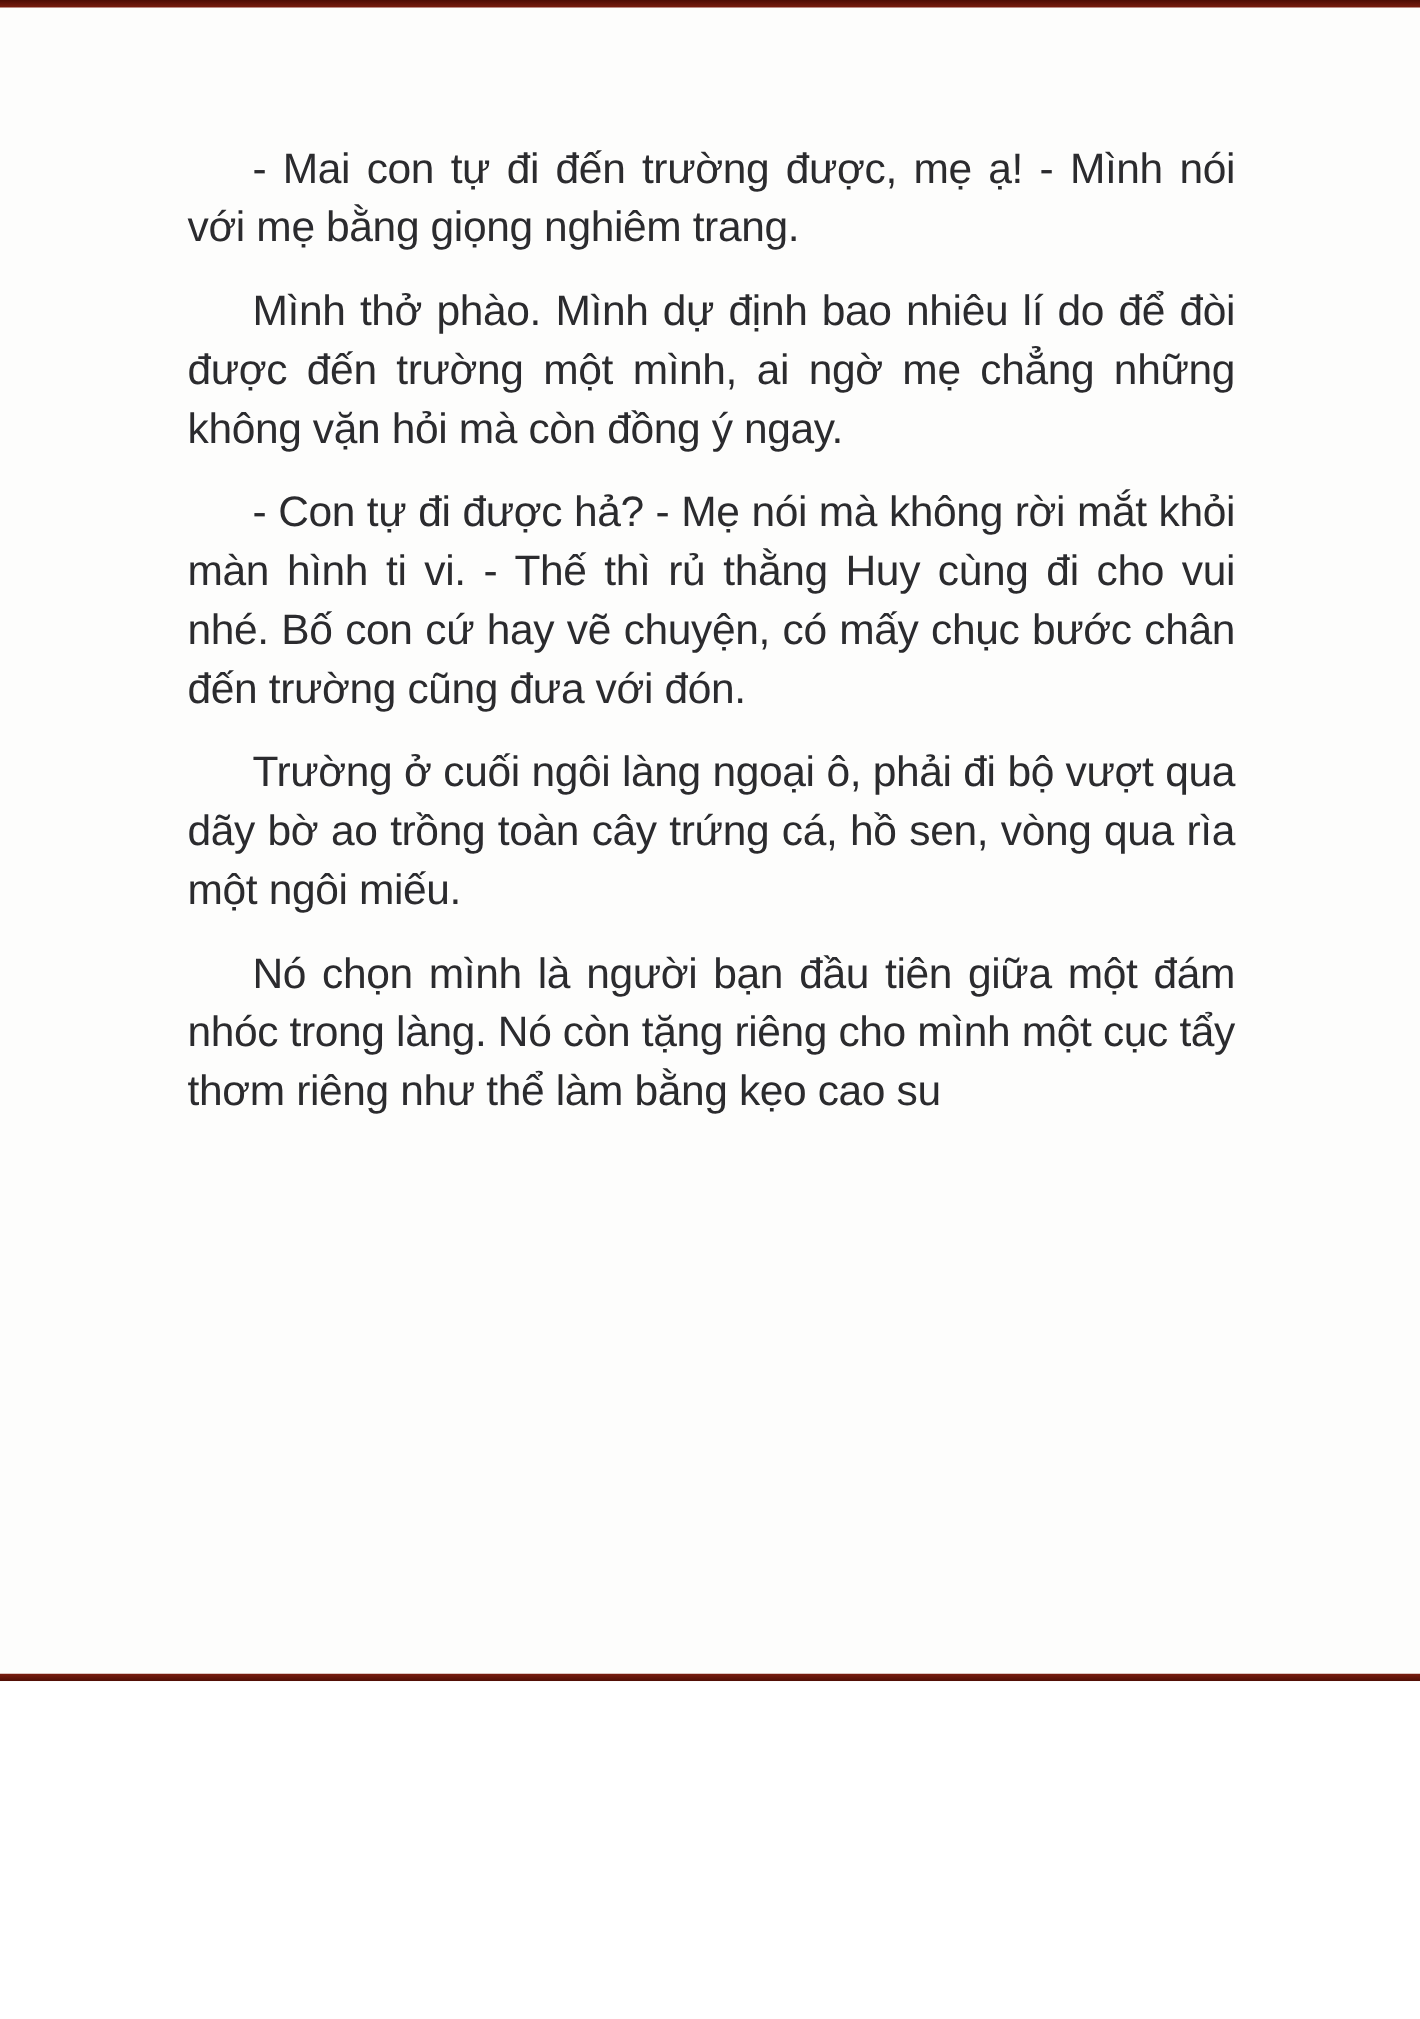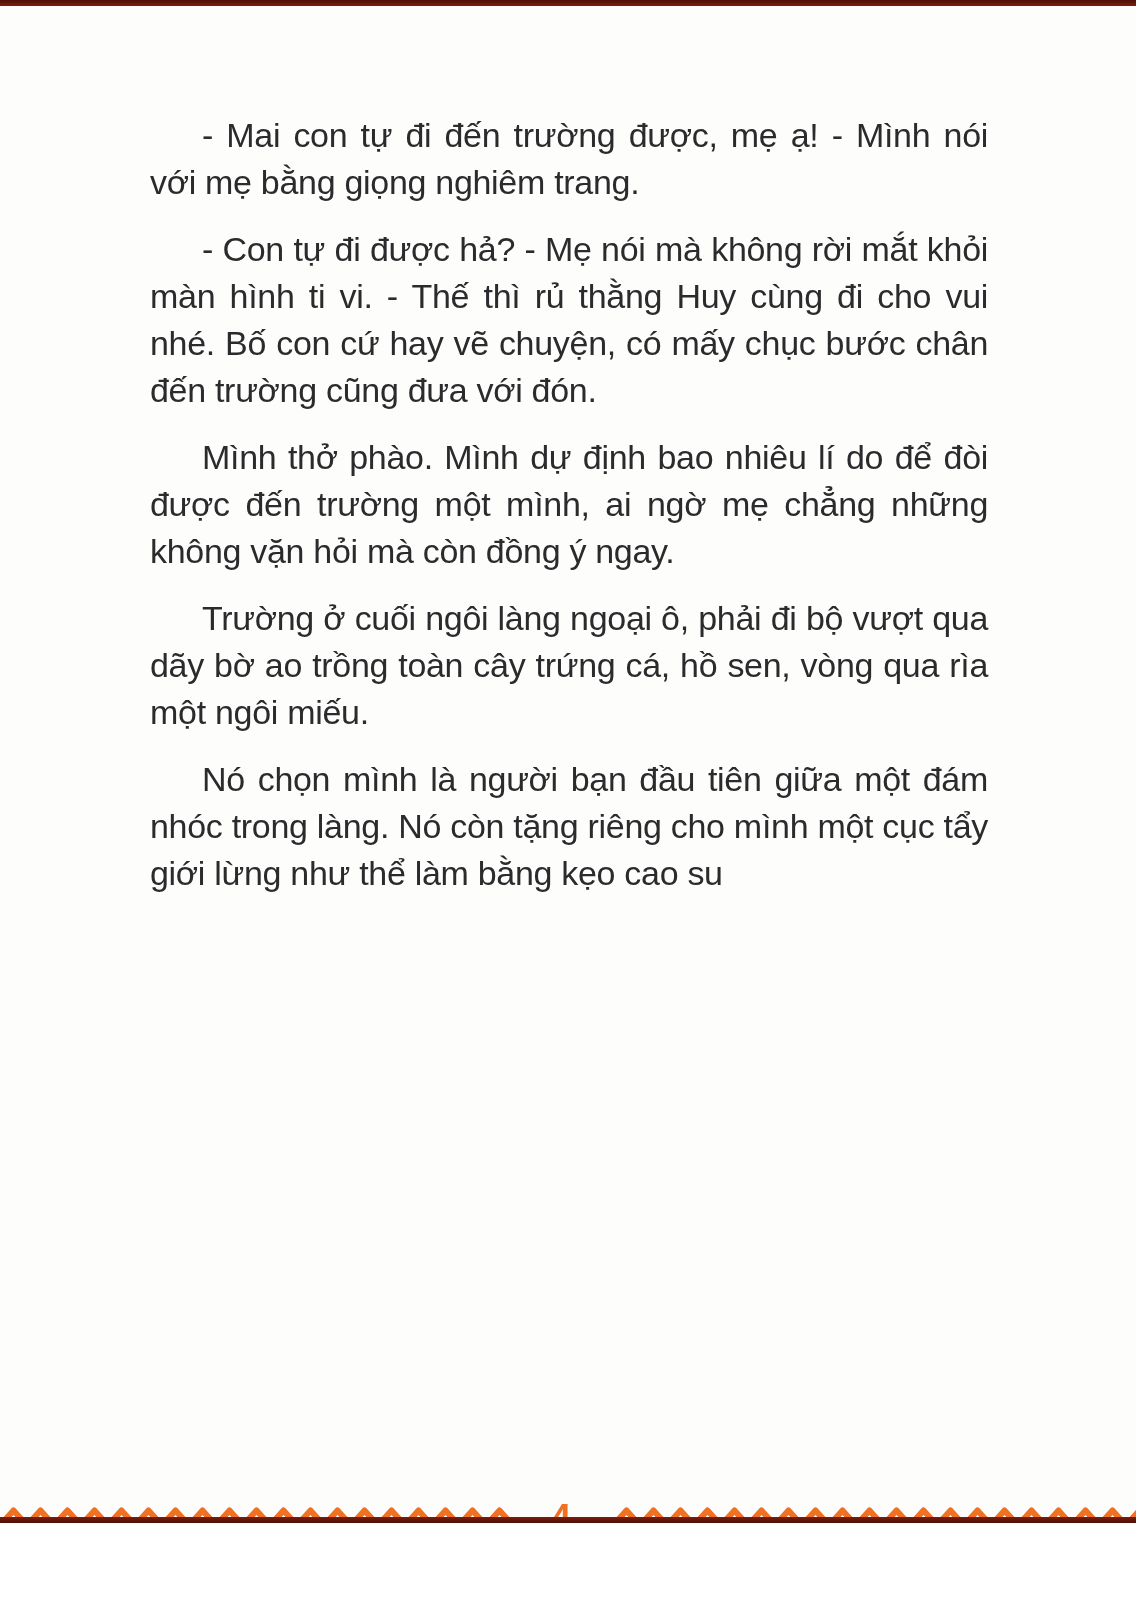--- a/index.html
+++ b/index.html
@@ -3,21 +3,21 @@
 <meta charset="utf-8">
 <style>
   html, body {
     margin: 0;
     padding: 0;
     background: #ffffff;
   }
   .page {
     position: relative;
     width: 1136px;
-    height: 1523px;
+    height: 1345px;
     background: #fdfdfc;
     overflow: hidden;
     font-family: "Liberation Sans", sans-serif;
   }
   .edge-bar {
     position: absolute;
     left: 0;
     width: 1136px;
     height: 6px;
     background: linear-gradient(#4e0e05, #7a1e0f);
@@ -62,24 +62,24 @@
 </style>
 </head>
 <body>
 
 <div class="page">
 
   <div class="edge-bar top"></div>
 
   <main class="content">
     <p>- Mai con tự đi đến trường được, mẹ ạ! - Mình nói với mẹ bằng giọng nghiêm trang.</p>
+    <p>Mình thở phào. Mình dự định bao nhiêu lí do để đòi được đến trường một mình, ai ngờ mẹ chẳng những không vặn hỏi mà còn đồng ý ngay.</p>
     <p>- Con tự đi được hả? - Mẹ nói mà không rời mắt khỏi màn hình ti vi. - Thế thì rủ thằng Huy cùng đi cho vui nhé. Bố con cứ hay vẽ chuyện, có mấy chục bước chân đến trường cũng đưa với đón.</p>
-    <p>Mình thở phào. Mình dự định bao nhiêu lí do để đòi được đến trường một mình, ai ngờ mẹ chẳng những không vặn hỏi mà còn đồng ý ngay.</p>
     <p>Trường ở cuối ngôi làng ngoại ô, phải đi bộ vượt qua dãy bờ ao trồng toàn cây trứng cá, hồ sen, vòng qua rìa một ngôi miếu.</p>
-    <p>Nó chọn mình là người bạn đầu tiên giữa một đám nhóc trong làng. Nó còn tặng riêng cho mình một cục tẩy giới lừng như thể làm bằng kẹo cao su</p>
+    <p>Nó chọn mình là người bạn đầu tiên giữa một đám nhóc trong làng. Nó còn tặng riêng cho mình một cục tẩy thơm riêng như thể làm bằng kẹo cao su</p>
   </main>
 
   <footer class="footer">
     <svg class="zigzag" width="509" height="30" viewBox="0 0 509 30" aria-hidden="true">
       <defs>
         <pattern id="zz-left" width="27" height="30" patternUnits="userSpaceOnUse">
           <path d="M0,22.5 L13.5,7.5 L27,22.5" fill="none" stroke="#ee7124" stroke-width="6" stroke-linejoin="round" stroke-linecap="round"></path>
         </pattern>
       </defs>
       <rect x="0" y="0" width="509" height="30" fill="url(#zz-left)"></rect>

